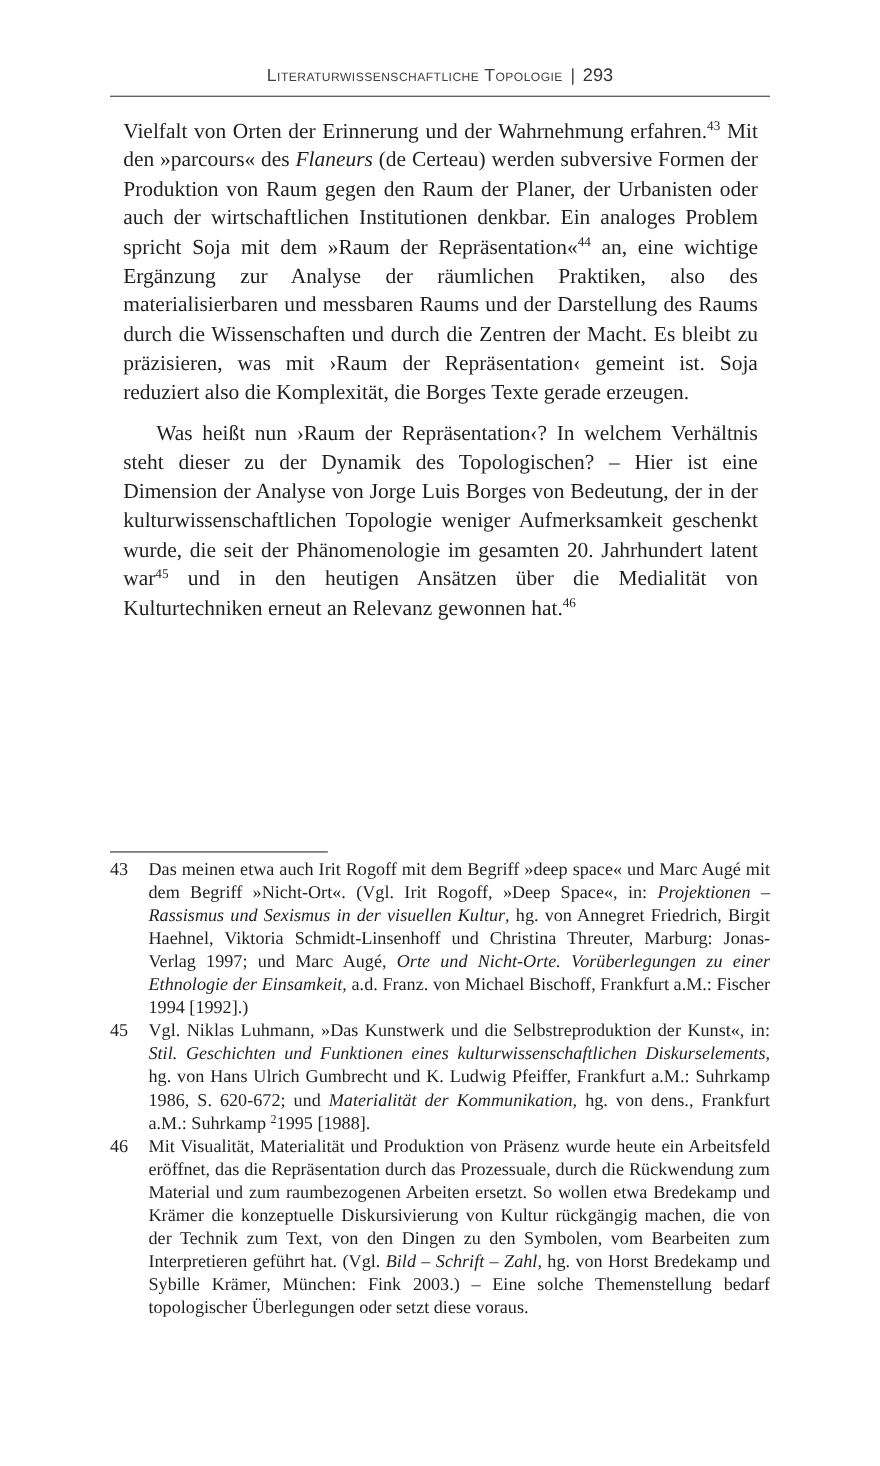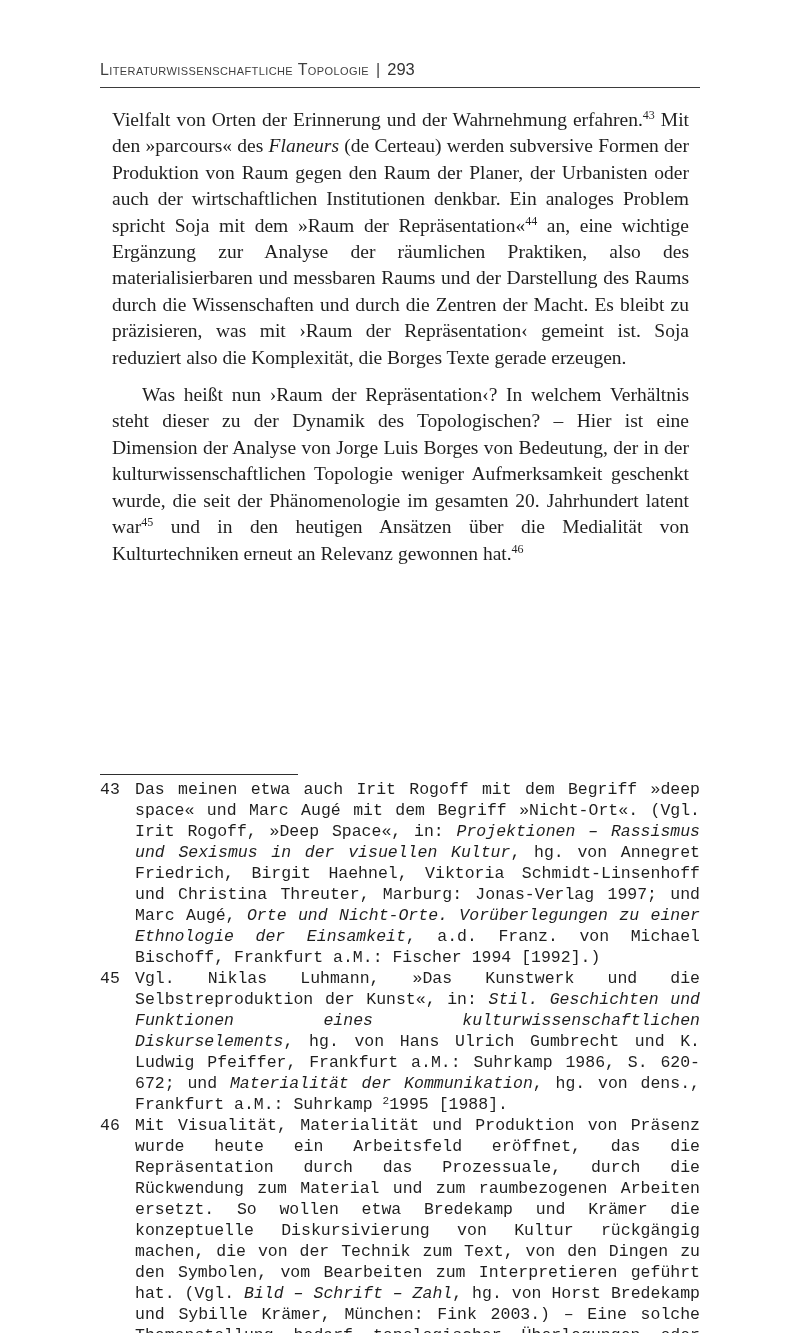--- a/index.html
+++ b/index.html
@@ -12,21 +12,21 @@
     color: #1f1f1f;
     overflow: hidden;
   }
   .running-header {
     position: absolute;
     top: 59px;
     left: 100px;
     width: 600px;
     height: 20px;
     line-height: 20px;
-    text-align: left;
+    text-align: center;
     padding-bottom: 8px;
     border-bottom: 1.5px solid #3b3b3b;
     font-family: "Liberation Sans", sans-serif;
     color: #3f3f3f;
     white-space: nowrap;
   }
   .header-title {
     font-variant: small-caps;
     font-size: 16px;
     letter-spacing: 0.4px;
@@ -64,21 +64,21 @@
   .footnotes {
     position: absolute;
     top: 779px;
     left: 100px;
     width: 600px;
     font-size: 16.5px;
     line-height: 21px;
     text-align: justify;
     hyphens: auto;
   }
-  .footnote { margin: 0; padding-left: 35px; text-indent: -35px; font-family: Liberation Mono, monospace; }
+  .footnote { margin: 0; padding-left: 35px; text-indent: -35px; }
   .fn-num { display: inline-block; width: 35px; text-indent: 0; }
   sup.fnsup {
     font-size: 11px;
     line-height: 0;
     vertical-align: baseline;
     position: relative;
     top: -5px;
   }
   .watermark {
     position: absolute;

